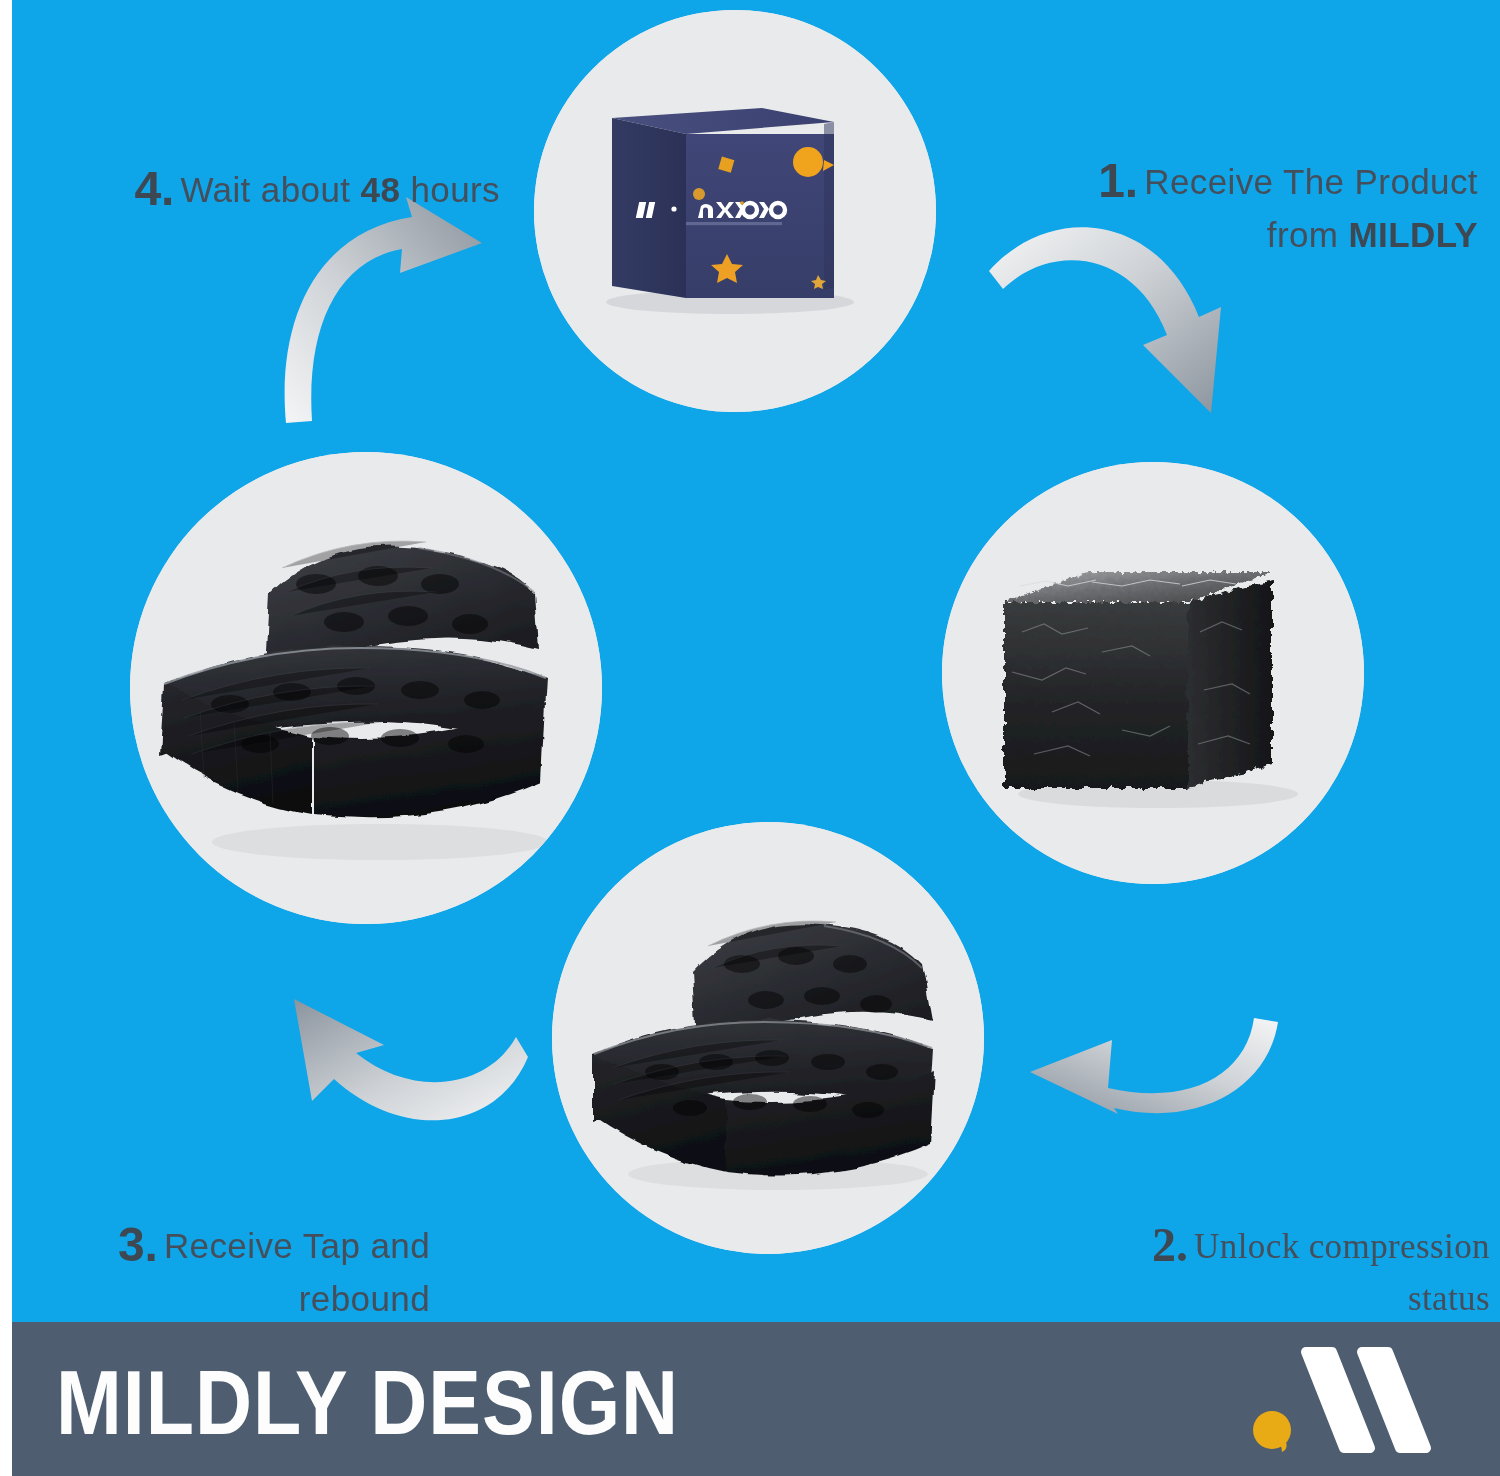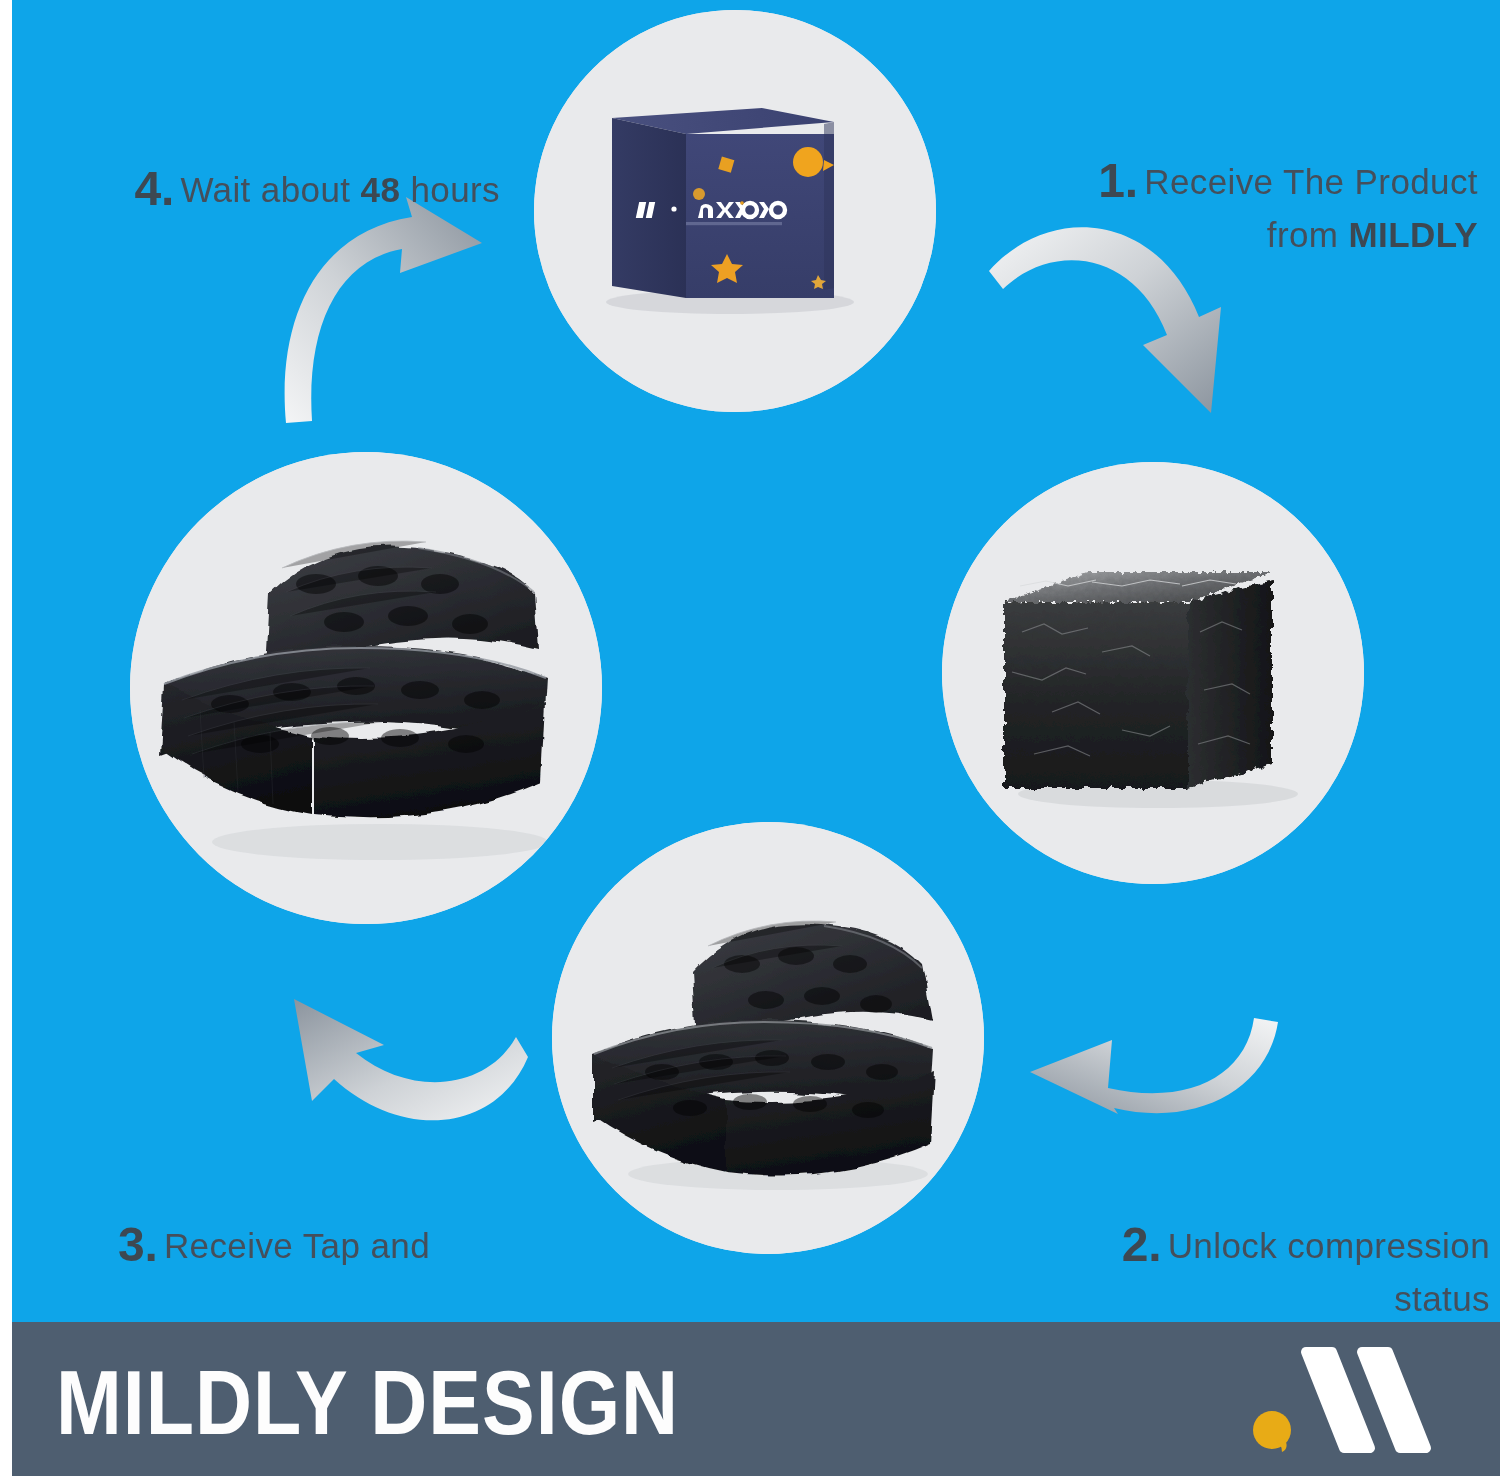--- a/index.html
+++ b/index.html
@@ -58,21 +58,21 @@
     font-weight: 700;
     color: #3d4852;
     letter-spacing: 0px;
     margin-right: 6px;
     vertical-align: -3px;
   }
   .strong { font-weight: 700; color: #3d4852; }
 
   .text-4 { left: 18px;   top: 112px;  width: 470px; }
   .text-1 { left: 1036px; top: 104px;  width: 430px; }
-  .text-2 { left: 1028px; top: 1168px; width: 450px; }
+  .text-2 { left: 1028px; top: 1168px; width: 450px; font-family: Liberation Serif, serif; }
   .text-3 { left: 18px;   top: 1168px; width: 400px; }
   .text-2 .cont, .text-3 .cont, .text-1 .cont { display: block; padding-left: 62px; }
 
   
   .arrow-wrap { position: absolute; }
   .a-1-2 { left: 955px;  top: 185px;  width: 310px; height: 240px; }
   .a-2-3 { left: 980px;  top: 1010px; width: 290px; height: 190px; }
   .a-3-4 { left: 248px;  top: 925px;  width: 290px; height: 230px; }
   .a-4-1 { left: 238px;  top: 165px;  width: 290px; height: 260px; }
 
@@ -413,20 +413,21 @@
     <span class="cont"><span>from </span><span class="strong">MILDLY</span></span>
   </div>
 
   <div class="step-text text-2">
     <span class="step-num">2.</span><span>Unlock compression</span>
     <span class="cont">status</span>
   </div>
 
   <div class="step-text text-3">
     <span class="step-num">3.</span><span>Receive Tap and</span>
+    <span class="cont">rebound</span>
   </div>
 
   <div id="banner">
     <div id="banner-title">MILDLY DESIGN</div>
     <svg id="banner-logo" viewBox="0 0 210 120">
       <g>
         <path d="M62 12 L88 12 L126 108 L100 108 Z" fill="#ffffff" stroke="#ffffff" stroke-width="10" stroke-linejoin="round"></path>
       </g>
       <g>
         <path d="M118 12 L144 12 L182 108 L156 108 Z" fill="#ffffff" stroke="#ffffff" stroke-width="10" stroke-linejoin="round"></path>

